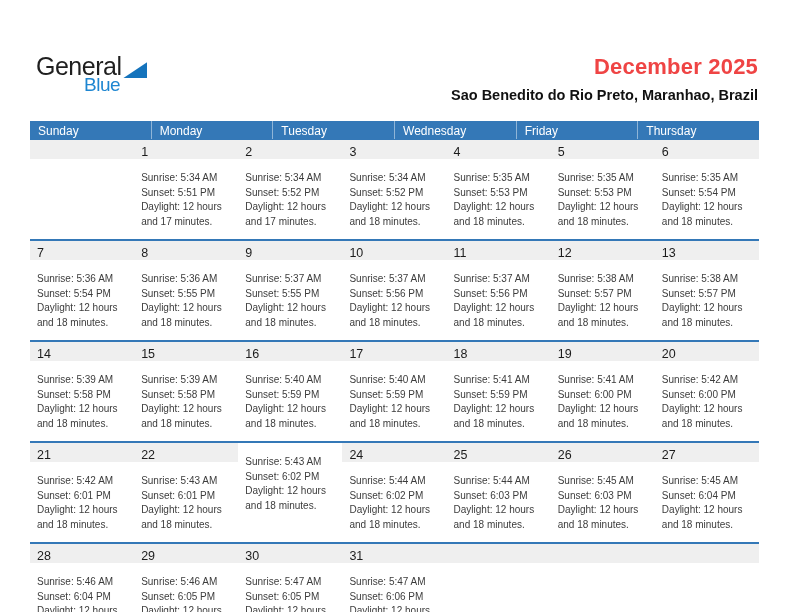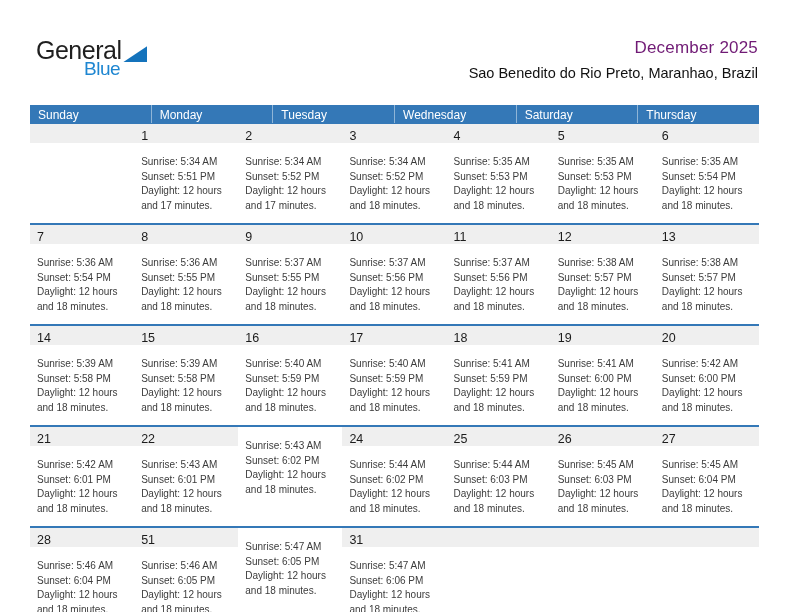--- a/index.html
+++ b/index.html
@@ -9,43 +9,43 @@
     --tri-blue:#1473BC;
     --text-dark:#1C1C1C;
     --text-detail:#3C3C3C;
   }
   *{box-sizing:border-box;margin:0;padding:0;}
   html,body{background:#ffffff;}
   body{
     font-family:"Liberation Sans","DejaVu Sans",sans-serif;
     width:792px;height:612px;position:relative;overflow:hidden;
   }
-  .page{position:absolute;inset:0;background:#ffffff;}
+  .page{position:absolute;inset:0;background:#ffffff;margin-top:16px;}
 
   
   .logo{position:absolute;left:36px;top:38px;line-height:1;}
   .logo-line1{display:flex;align-items:flex-end;}
   .logo-general{
     font-size:25px;color:#1f1f1f;letter-spacing:-0.5px;font-weight:400;
   }
   .logo-triangle{
     width:24px;height:16px;margin-left:2px;margin-bottom:1px;
     background:var(--tri-blue);
     clip-path:polygon(0 100%,100% 0,100% 100%);
   }
   .logo-blue{
     font-size:19px;color:var(--logo-blue);letter-spacing:-0.5px;
     margin-left:48px;margin-top:-4px;font-weight:400;
   }
   .titles{position:absolute;right:34px;top:38px;text-align:right;}
   .page-title{
-    font-size:17px;font-weight:400;color:#701a75;letter-spacing:0.2px;
+    font-size:22px;font-weight:700;color:#ef4444;letter-spacing:0.2px;
   }
   .page-subtitle{
-    font-size:14.5px;font-weight:400;color:#111;margin-top:7px;
+    font-size:14.5px;font-weight:700;color:#111;margin-top:7px;
   }
 
   
   .calendar{
     position:absolute;left:30px;top:105px;width:729px;
   }
   .weekday-row{
     display:flex;background:var(--blue);height:19px;
     border-bottom:1px solid var(--blue);
   }
@@ -87,21 +87,21 @@
     <div class="page-title">December 2025</div>
     <div class="page-subtitle">Sao Benedito do Rio Preto, Maranhao, Brazil</div>
   </div>
 
   <div class="calendar">
     <div class="weekday-row" id="weekday-row">
         <div class="weekday-cell">Sunday</div>
         <div class="weekday-cell">Monday</div>
         <div class="weekday-cell">Tuesday</div>
         <div class="weekday-cell">Wednesday</div>
-        <div class="weekday-cell">Saturday</div>
+        <div class="weekday-cell">Friday</div>
         <div class="weekday-cell">Thursday</div>
       </div>
     <div id="weeks-container">
         <div class="week-row">
           <div class="day-cell">
             <div class="day-band"><span class="day-num"></span></div>
             <div class="day-details"></div>
           </div>
           <div class="day-cell">
             <div class="day-band"><span class="day-num">1</span></div>
@@ -356,29 +356,30 @@
           <div class="day-cell">
             <div class="day-band"><span class="day-num">28</span></div>
             <div class="day-details">
               <div class="detail-line">Sunrise: 5:46 AM</div>
               <div class="detail-line">Sunset: 6:04 PM</div>
               <div class="detail-line">Daylight: 12 hours</div>
               <div class="detail-line">and 18 minutes.</div>
             </div>
           </div>
           <div class="day-cell">
-            <div class="day-band"><span class="day-num">51</span></div>
+            <div class="day-band"><span class="day-num">29</span></div>
             <div class="day-details">
               <div class="detail-line">Sunrise: 5:46 AM</div>
               <div class="detail-line">Sunset: 6:05 PM</div>
               <div class="detail-line">Daylight: 12 hours</div>
               <div class="detail-line">and 18 minutes.</div>
             </div>
           </div>
           <div class="day-cell">
+            <div class="day-band"><span class="day-num">30</span></div>
             <div class="day-details">
               <div class="detail-line">Sunrise: 5:47 AM</div>
               <div class="detail-line">Sunset: 6:05 PM</div>
               <div class="detail-line">Daylight: 12 hours</div>
               <div class="detail-line">and 18 minutes.</div>
             </div>
           </div>
           <div class="day-cell">
             <div class="day-band"><span class="day-num">31</span></div>
             <div class="day-details">

